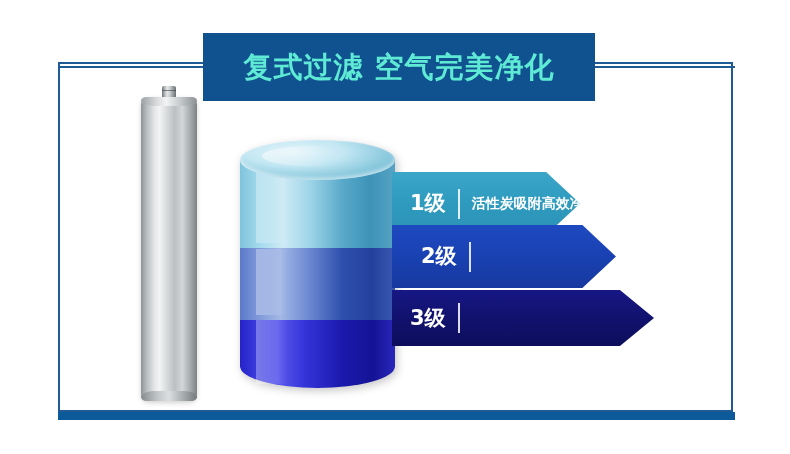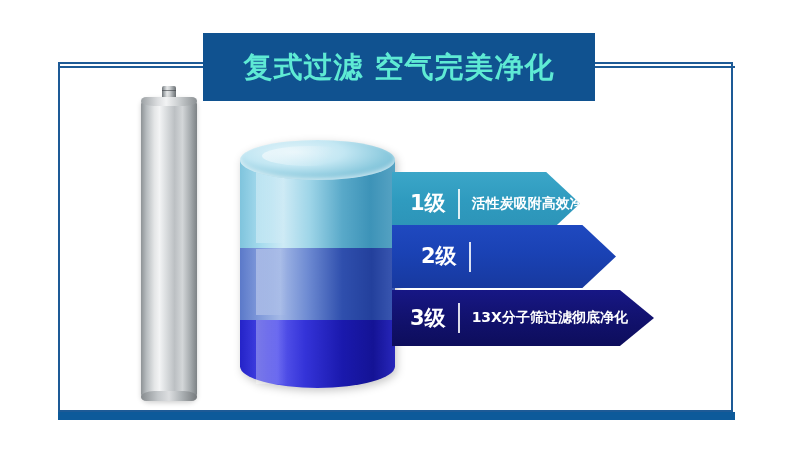--- a/index.html
+++ b/index.html
@@ -337,18 +337,17 @@
     </div>
 
     <div class="arrow arrow2">
       <span class="level">2级</span>
       <span class="divider"></span>
     </div>
 
     <div class="arrow arrow3">
       <span class="level">3级</span>
       <span class="divider"></span>
-      <span class="desc">13X分子筛过滤彻底净化</span>
     </div>
 
   </div>
 
 </div>
 
 </body></html>

